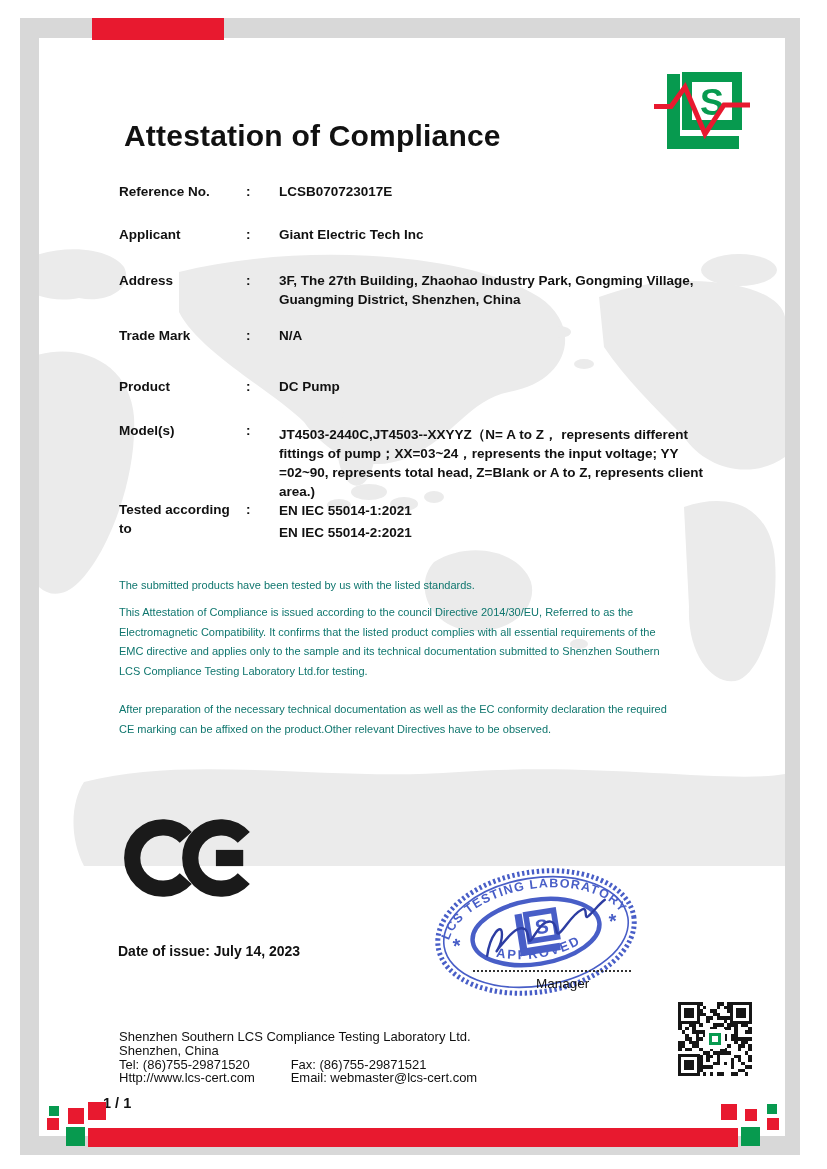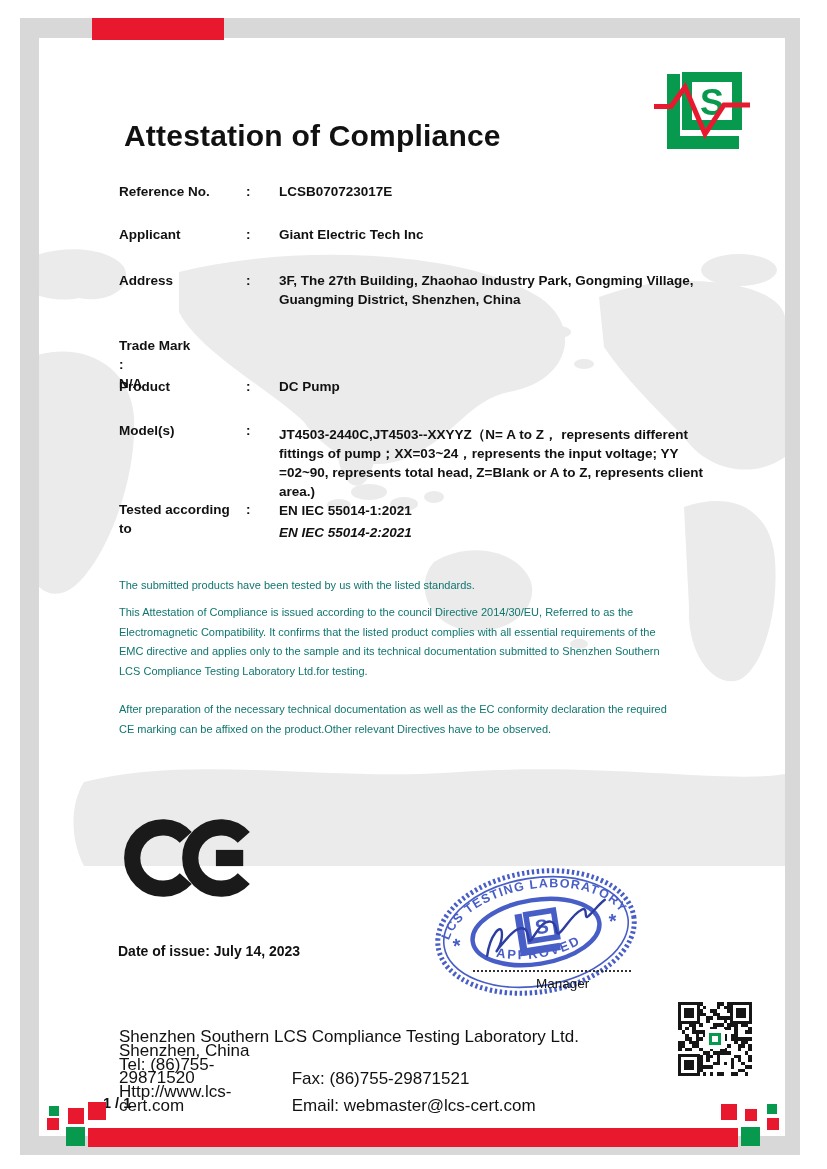--- a/index.html
+++ b/index.html
@@ -37,21 +37,21 @@
   .ce { position:absolute; left:122px; top:808px; }
 
   .date-issue { position:absolute; left:118px; top:943px; font-size:14px; font-weight:bold; color:#111; }
 
   
   .stamp { position:absolute; left:432px; top:866px; width:208px; height:132px; transform:rotate(-9deg); opacity:.93; z-index:3; }
   .sig-line { position:absolute; left:473px; top:961px; width:158px; height:11px; border-bottom:2px dotted #333; z-index:4; }
   .manager { position:absolute; left:536px; top:976px; font-size:13.5px; color:#111; z-index:4; }
 
   
-  .footer { position:absolute; left:119px; top:1030px; font-size:17px; color:#111; line-height:13.8px; }
+  .footer { position:absolute; left:119px; top:1030px; font-size:13px; color:#111; line-height:13.8px; }
   .footer .cell { display:inline-block; width:168px; }
   .pagenum { position:absolute; left:103px; top:1095px; font-size:14.5px; font-weight:bold; color:#111; }
 
   
   .qr { position:absolute; left:678px; top:1002px; width:74px; height:74px; background:#fff; }
   .qr-cells { position:absolute; inset:0; display:grid; grid-template-columns:repeat(21,1fr); grid-template-rows:repeat(21,1fr); }
   .qc { background:transparent; }
   .qc.on { background:#161616; }
   .qf { position:absolute; width:22px; height:22px; border:3.5px solid #161616; background:#fff; }
   .qf::after { content:""; position:absolute; inset:3px; background:#161616; }
@@ -109,41 +109,41 @@
   <div class="row" style="top:225px;">
     <span class="lbl">Applicant</span>
     <span class="col">:</span>
     <span class="val">Giant Electric Tech Inc</span>
   </div>
   <div class="row" style="top:271px;">
     <span class="lbl">Address</span>
     <span class="col">:</span>
     <span class="val">3F, The 27th Building, Zhaohao Industry Park, Gongming Village, Guangming District, Shenzhen, China</span>
   </div>
-  <div class="row" style="top:336px;flex-direction:column;">
+  <div class="row" style="top:326px;">
     <span class="lbl">Trade Mark</span>
     <span class="col">:</span>
     <span class="val">N/A</span>
   </div>
   <div class="row" style="top:377px;">
     <span class="lbl">Product</span>
     <span class="col">:</span>
     <span class="val">DC Pump</span>
   </div>
   <div class="row" style="top:421px;">
     <span class="lbl">Model(s)</span>
     <span class="col">:</span>
     <span class="val val-pad">JT4503-2440C,JT4503--XXYYZ（N= A to Z， represents different fittings of pump；XX=03~24，represents the input voltage; YY =02~90, represents total head, Z=Blank or A to Z, represents client area.)</span>
   </div>
   <div class="row" style="top:500px;">
     <span class="lbl">Tested according to</span>
     <span class="col">:</span>
     <span class="val">
       <span class="std-line" style="display:block;">EN IEC 55014-1:2021</span>
-      <span class="std-line" style="display:block;font-style:italic;">EN IEC 55014-2:2021</span>
+      <span class="std-line" style="display:block;">EN IEC 55014-2:2021</span>
     </span>
   </div>
 
   <div class="para" style="top:576px;">The submitted products have been tested by us with the listed standards.</div>
   <div class="para" style="top:603px;">This Attestation of Compliance is issued according to the council Directive 2014/30/EU, Referred to as the Electromagnetic Compatibility. It confirms that the listed product complies with all essential requirements of the EMC directive and applies only to the sample and its technical documentation submitted to Shenzhen Southern LCS Compliance Testing Laboratory Ltd.for testing.</div>
   <div class="para" style="top:700px;">After preparation of the necessary technical documentation as well as the EC conformity declaration the required CE marking can be affixed on the product.Other relevant Directives have to be observed.</div>
 
   <svg class="ce" width="140" height="100" viewBox="0 0 164 100">
     <g fill="none" stroke="#1a1a1a" stroke-width="19">
       <path d="M74.7,25.9 A36,36 0 1 0 74.7,74.1"></path>

